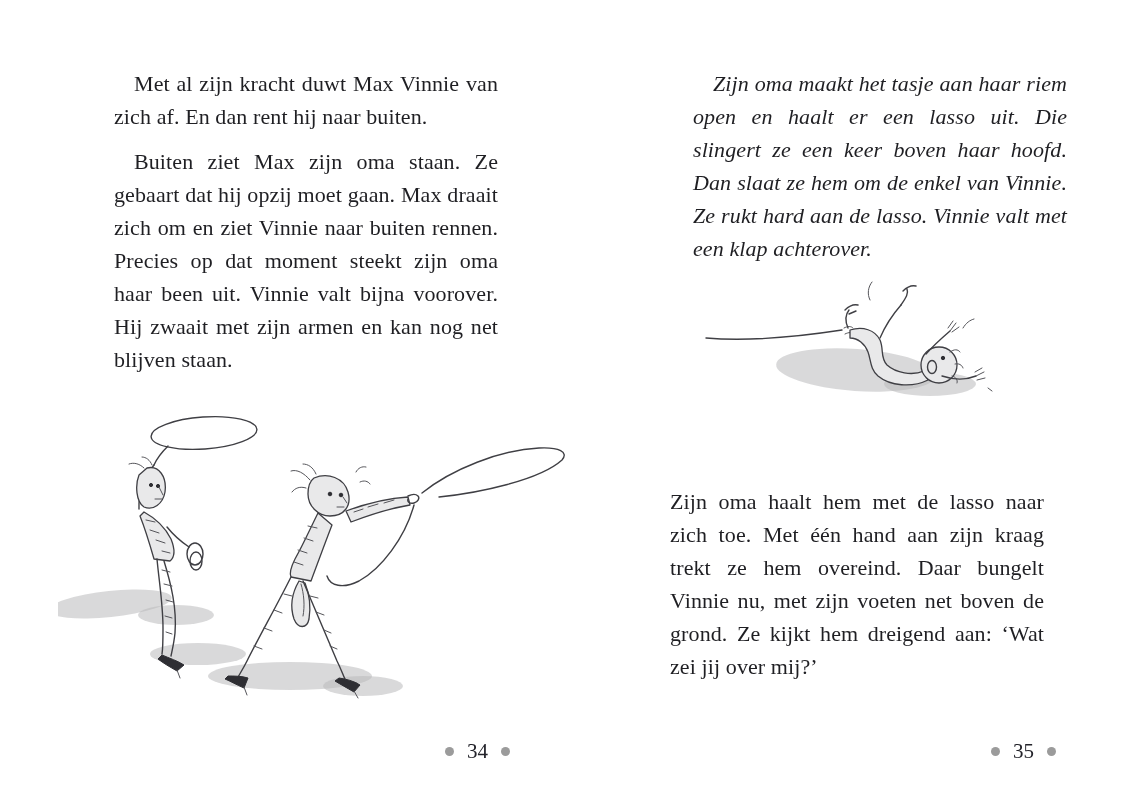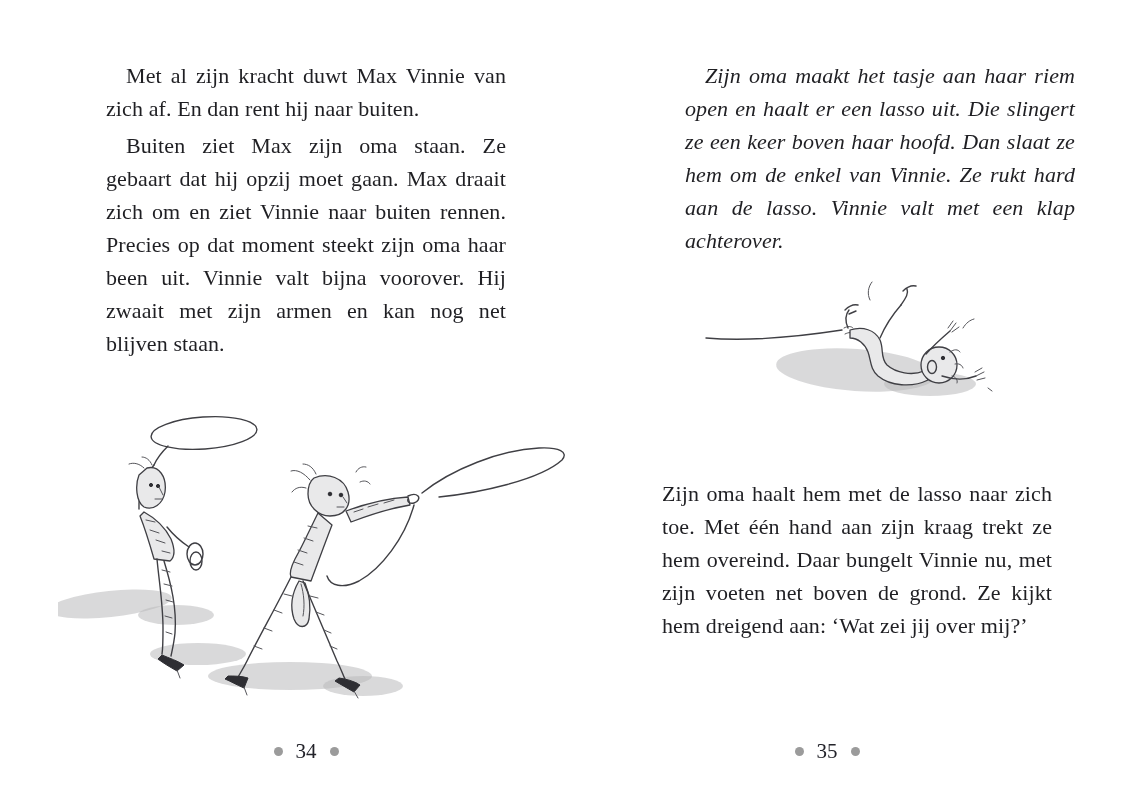--- a/index.html
+++ b/index.html
@@ -14,40 +14,40 @@
     overflow:hidden;
   }
   .text-block {
     position:absolute;
     text-align:justify;
     font-size:22px;
     line-height:33px;
     color:#1f1f23;
     letter-spacing:0.1px;
   }
-  .text-block p { margin:4px; }
+  .text-block p { margin:12px; }
   .text-block p.indent { text-indent:20px; }
   .left-text  { left:102px; top:55px;  width:408px; }
   .right-text-top    { left:681px; top:55px;  width:398px;font-style:italic; }
   .right-text-bottom { left:658px; top:473px; width:398px; }
 
   .illustration { position:absolute; }
   .illo-left  { left:58px;  top:408px; width:545px; height:315px; }
   .illo-right { left:698px; top:268px; width:355px; height:152px; }
 
   .page-number-row {
     position:absolute;
     top:741px;
     display:flex;
     align-items:center;
-    justify-content:center;
+    justify-content:flex-end;
     gap:13px;
   }
   .pn-left  { left:102px; width:408px; }
-  .pn-right { left:628px; width:398px;font-family:Liberation Serif, serif; }
+  .pn-right { left:658px; width:398px;font-family:Liberation Serif, serif; }
   .page-number-row .num {
     font-size:21px;
     color:#23232a;
     line-height:1;
     font-variant-numeric: oldstyle-nums;
   }
   .page-number-row .dot {
     width:9px; height:9px;
     border-radius:50%;
     background:#9b9b9b;

